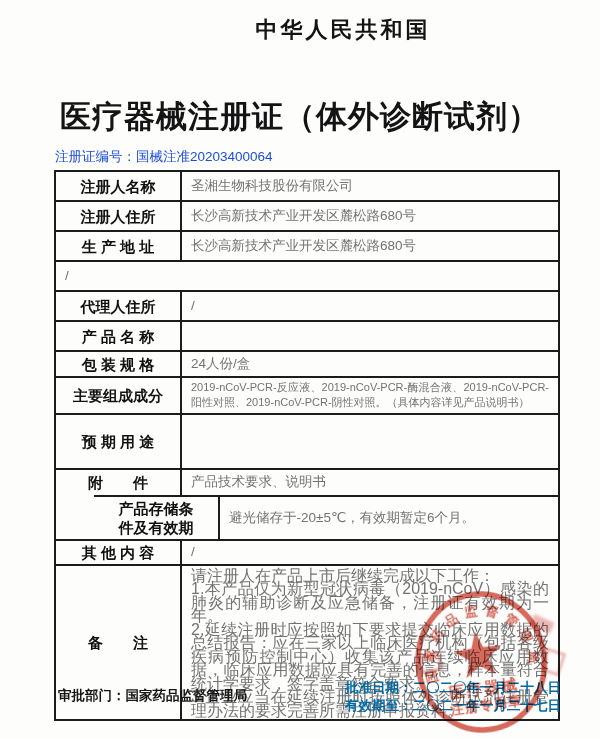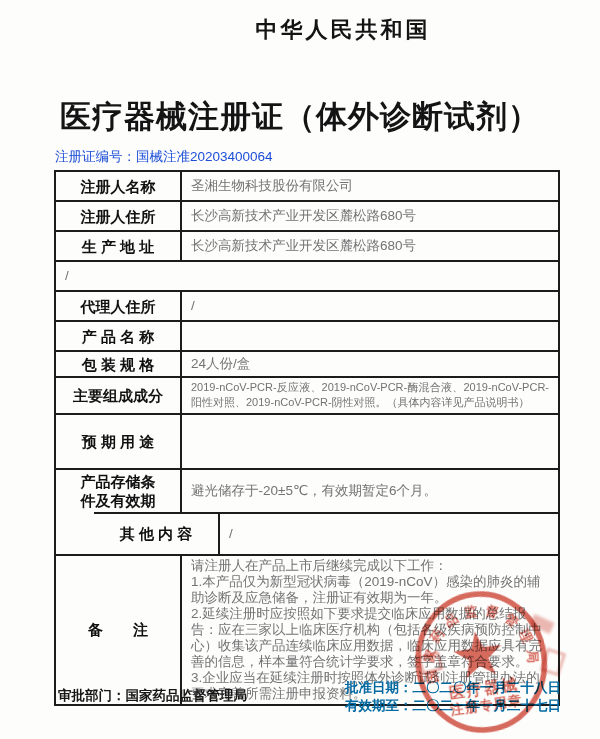--- a/index.html
+++ b/index.html
@@ -140,20 +140,24 @@
       <div class="c-value">24人份/盒</div>
     </div>
     <div class="row">
       <div class="c-label">主要组成成分</div>
       <div class="c-value">2019-nCoV-PCR-反应液、2019-nCoV-PCR-酶混合液、2019-nCoV-PCR-阳性对照、2019-nCoV-PCR-阴性对照。（具体内容详见产品说明书）</div>
     </div>
     <div class="row">
       <div class="c-label">预 期 用 途</div>
     </div>
     <div class="row">
+      <div class="c-label">附　　件</div>
+      <div class="c-value">产品技术要求、说明书</div>
+    </div>
+    <div class="row">
       <div class="c-label">产品存储条
 件及有效期</div>
       <div class="c-value">避光储存于-20±5℃，有效期暂定6个月。</div>
     </div>
     <div class="row">
       <div class="c-label">其 他 内 容</div>
       <div class="c-value">/</div>
     </div>
     <div class="row">
       <div class="c-label">备　　注</div>

